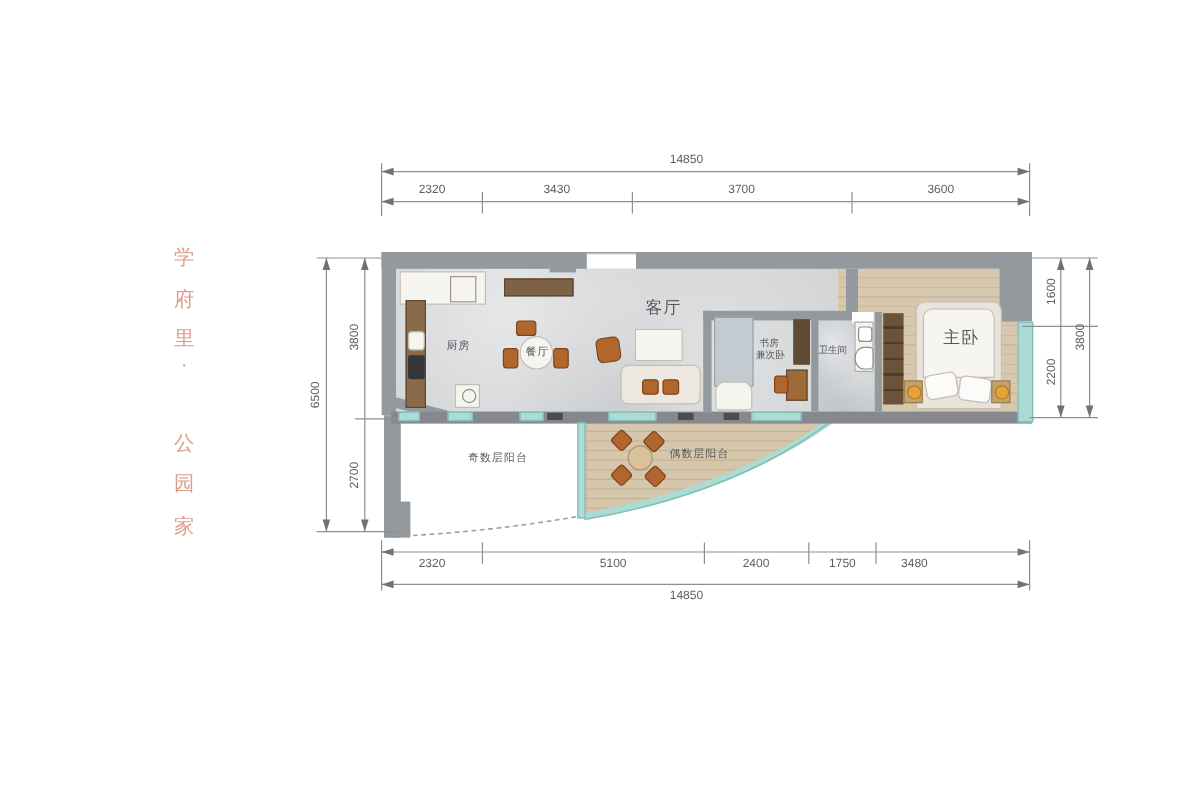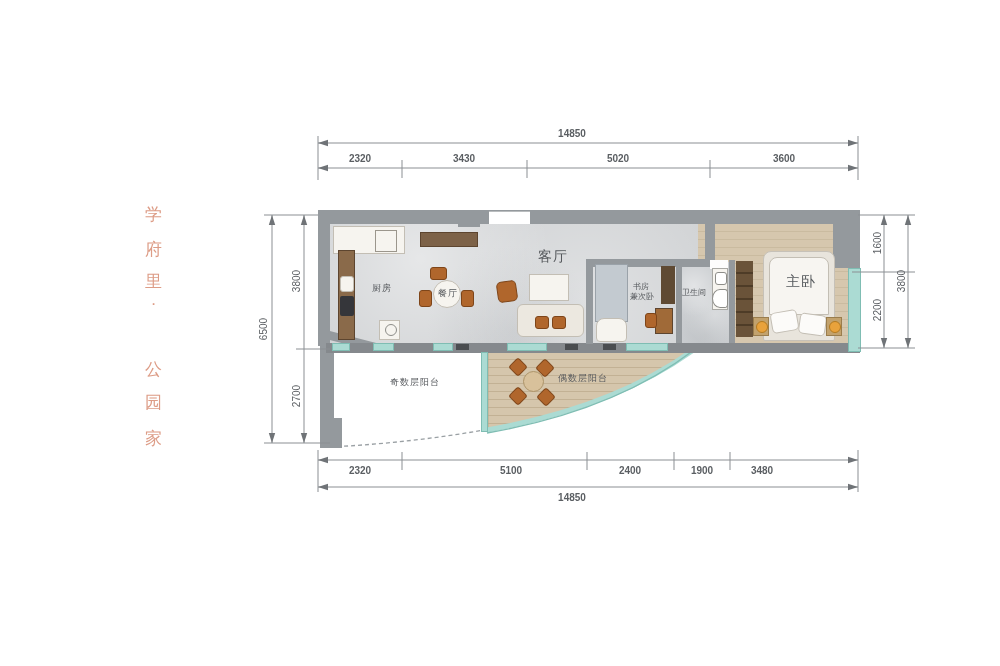--- a/index.html
+++ b/index.html
@@ -13,21 +13,21 @@
                      radial-gradient(circle at 70% 65%,rgba(255,255,255,.30),rgba(255,255,255,0) 50%),
                      radial-gradient(circle at 50% 90%,rgba(170,174,178,.35),rgba(255,255,255,0) 40%);}
   .floor-wood{position:absolute;background:repeating-linear-gradient(180deg,#d6c7ae 0 7px,#cabba0 7px 8px);}
   .win{position:absolute;background:#abdbd3;border:1px solid #7fbdb3;box-sizing:border-box;}
   .furn-orange{position:absolute;background:#b0662c;border:1px solid #7e4519;border-radius:3px;box-sizing:border-box;}
   .furn-white{position:absolute;background:#f6f4ef;border:1px solid #c3beb4;box-sizing:border-box;}
   .furn-brown{position:absolute;background:#7d6248;border:1px solid #5d452f;box-sizing:border-box;}
   .furn-dark{position:absolute;background:#5f4a33;box-sizing:border-box;}
   .room-label{position:absolute;transform:translate(-50%,-50%);color:#55585c;font-size:14px;
               letter-spacing:1px;white-space:nowrap;}
-  .dim{position:absolute;transform:translate(-50%,-50%);color:#5b5f63;font-size:10px;white-space:nowrap;font-weight:bold;}
+  .dim{position:absolute;transform:translate(-50%,-50%);color:#5b5f63;font-size:10px;white-space:nowrap;}
   .dim-v{position:absolute;transform:translate(-50%,-50%) rotate(-90deg);color:#5b5f63;font-size:10px;white-space:nowrap;}
   .brand{position:absolute;left:142px;top:192px;writing-mode:vertical-rl;text-orientation:upright;
          font-size:17px;letter-spacing:34px;color:#dd9c86;font-weight:500;}
   svg{position:absolute;left:0;top:0;pointer-events:none;}
 </style>
 </head>
 <body>
 
 <div class="stage">
 
@@ -186,27 +186,27 @@
   <div class="room-label" style="left:641px;top:286px;font-size:8px;letter-spacing:0;">书房</div>
   <div class="room-label" style="left:642px;top:296px;font-size:8px;letter-spacing:0;">兼次卧</div>
   <div class="room-label" style="left:694px;top:292px;font-size:8px;letter-spacing:0;font-family:Liberation Serif, serif;">卫生间</div>
   <div class="room-label" style="left:801px;top:282px;">主卧</div>
   <div class="room-label" style="left:415px;top:382px;font-size:9px;">奇数层阳台</div>
   <div class="room-label" style="left:583px;top:378px;font-size:9px;">偶数层阳台</div>
 
   <div class="dim" style="left:572px;top:133px;">14850</div>
   <div class="dim" style="left:360px;top:158px;">2320</div>
   <div class="dim" style="left:464px;top:158px;">3430</div>
-  <div class="dim" style="left:618px;top:158px;">5020</div>
+  <div class="dim" style="left:618px;top:158px;">3700</div>
   <div class="dim" style="left:784px;top:158px;">3600</div>
 
   <div class="dim" style="left:360px;top:470px;">2320</div>
   <div class="dim" style="left:494px;top:470px;padding-left:34px;">5100</div>
   <div class="dim" style="left:630px;top:470px;">2400</div>
-  <div class="dim" style="left:702px;top:470px;">1900</div>
+  <div class="dim" style="left:702px;top:470px;">1750</div>
   <div class="dim" style="left:762px;top:470px;">3480</div>
   <div class="dim" style="left:572px;top:497px;">14850</div>
 
   <div class="dim-v" style="left:263px;top:329px;">6500</div>
   <div class="dim-v" style="left:296px;top:281px;">3800</div>
   <div class="dim-v" style="left:296px;top:396px;">2700</div>
 
   <div class="dim-v" style="left:877px;top:243px;">1600</div>
   <div class="dim-v" style="left:877px;top:310px;">2200</div>
   <div class="dim-v" style="left:901px;top:281px;">3800</div>

